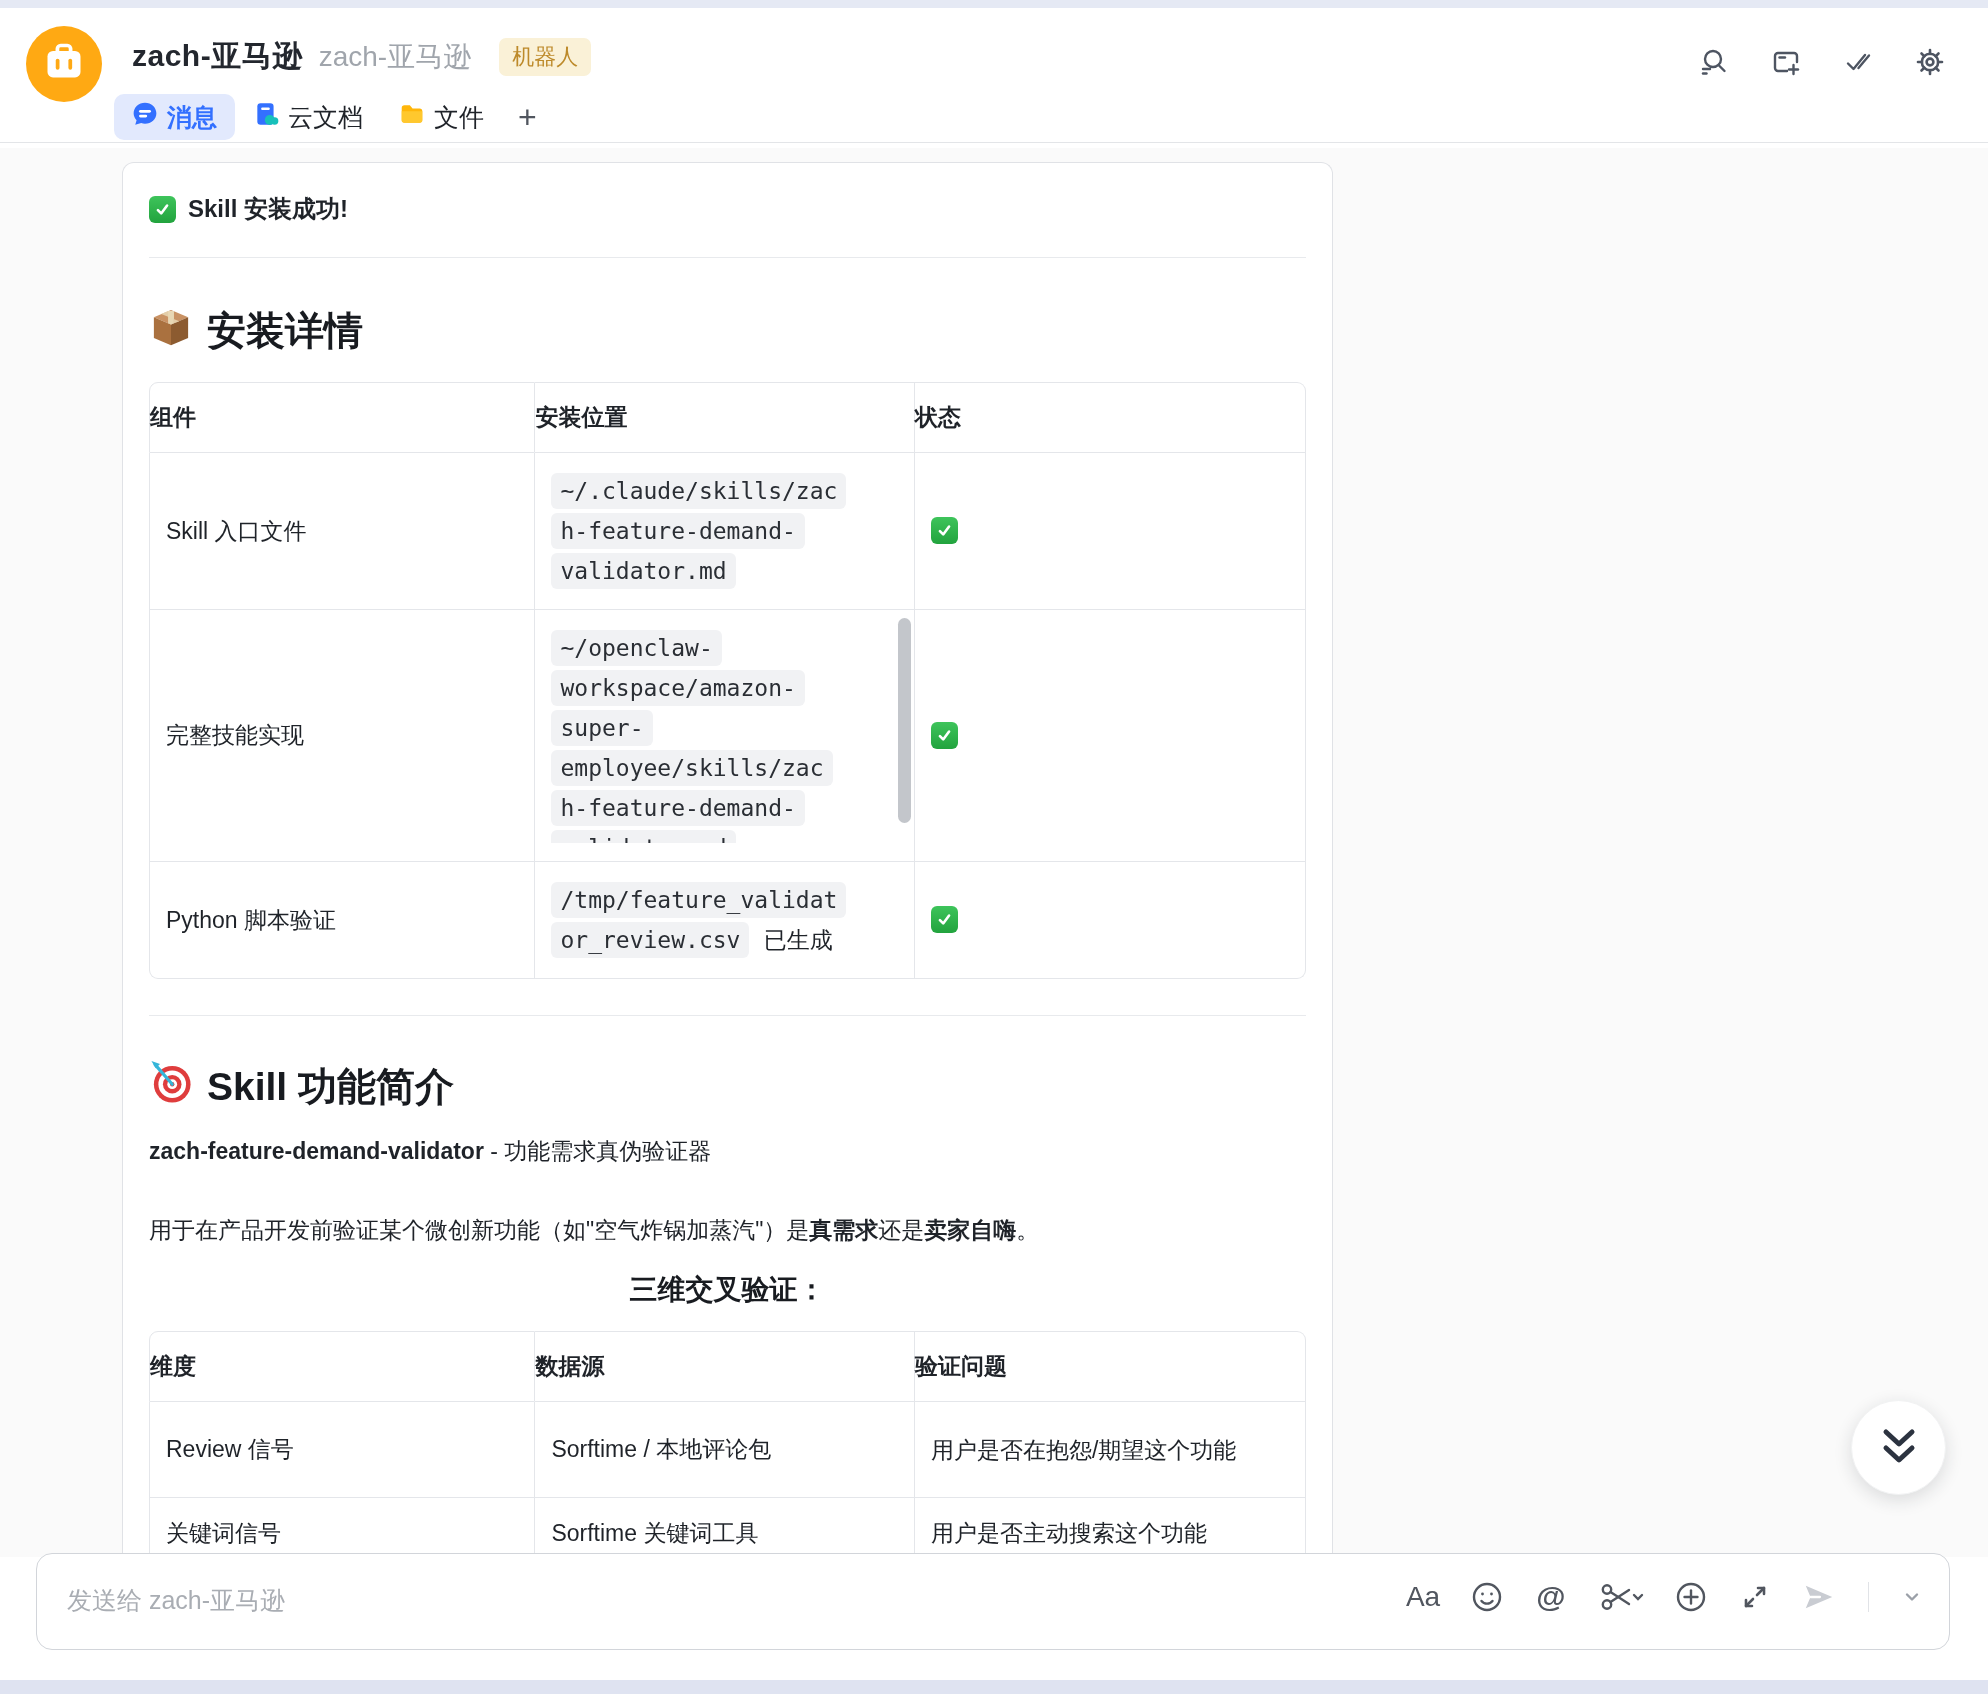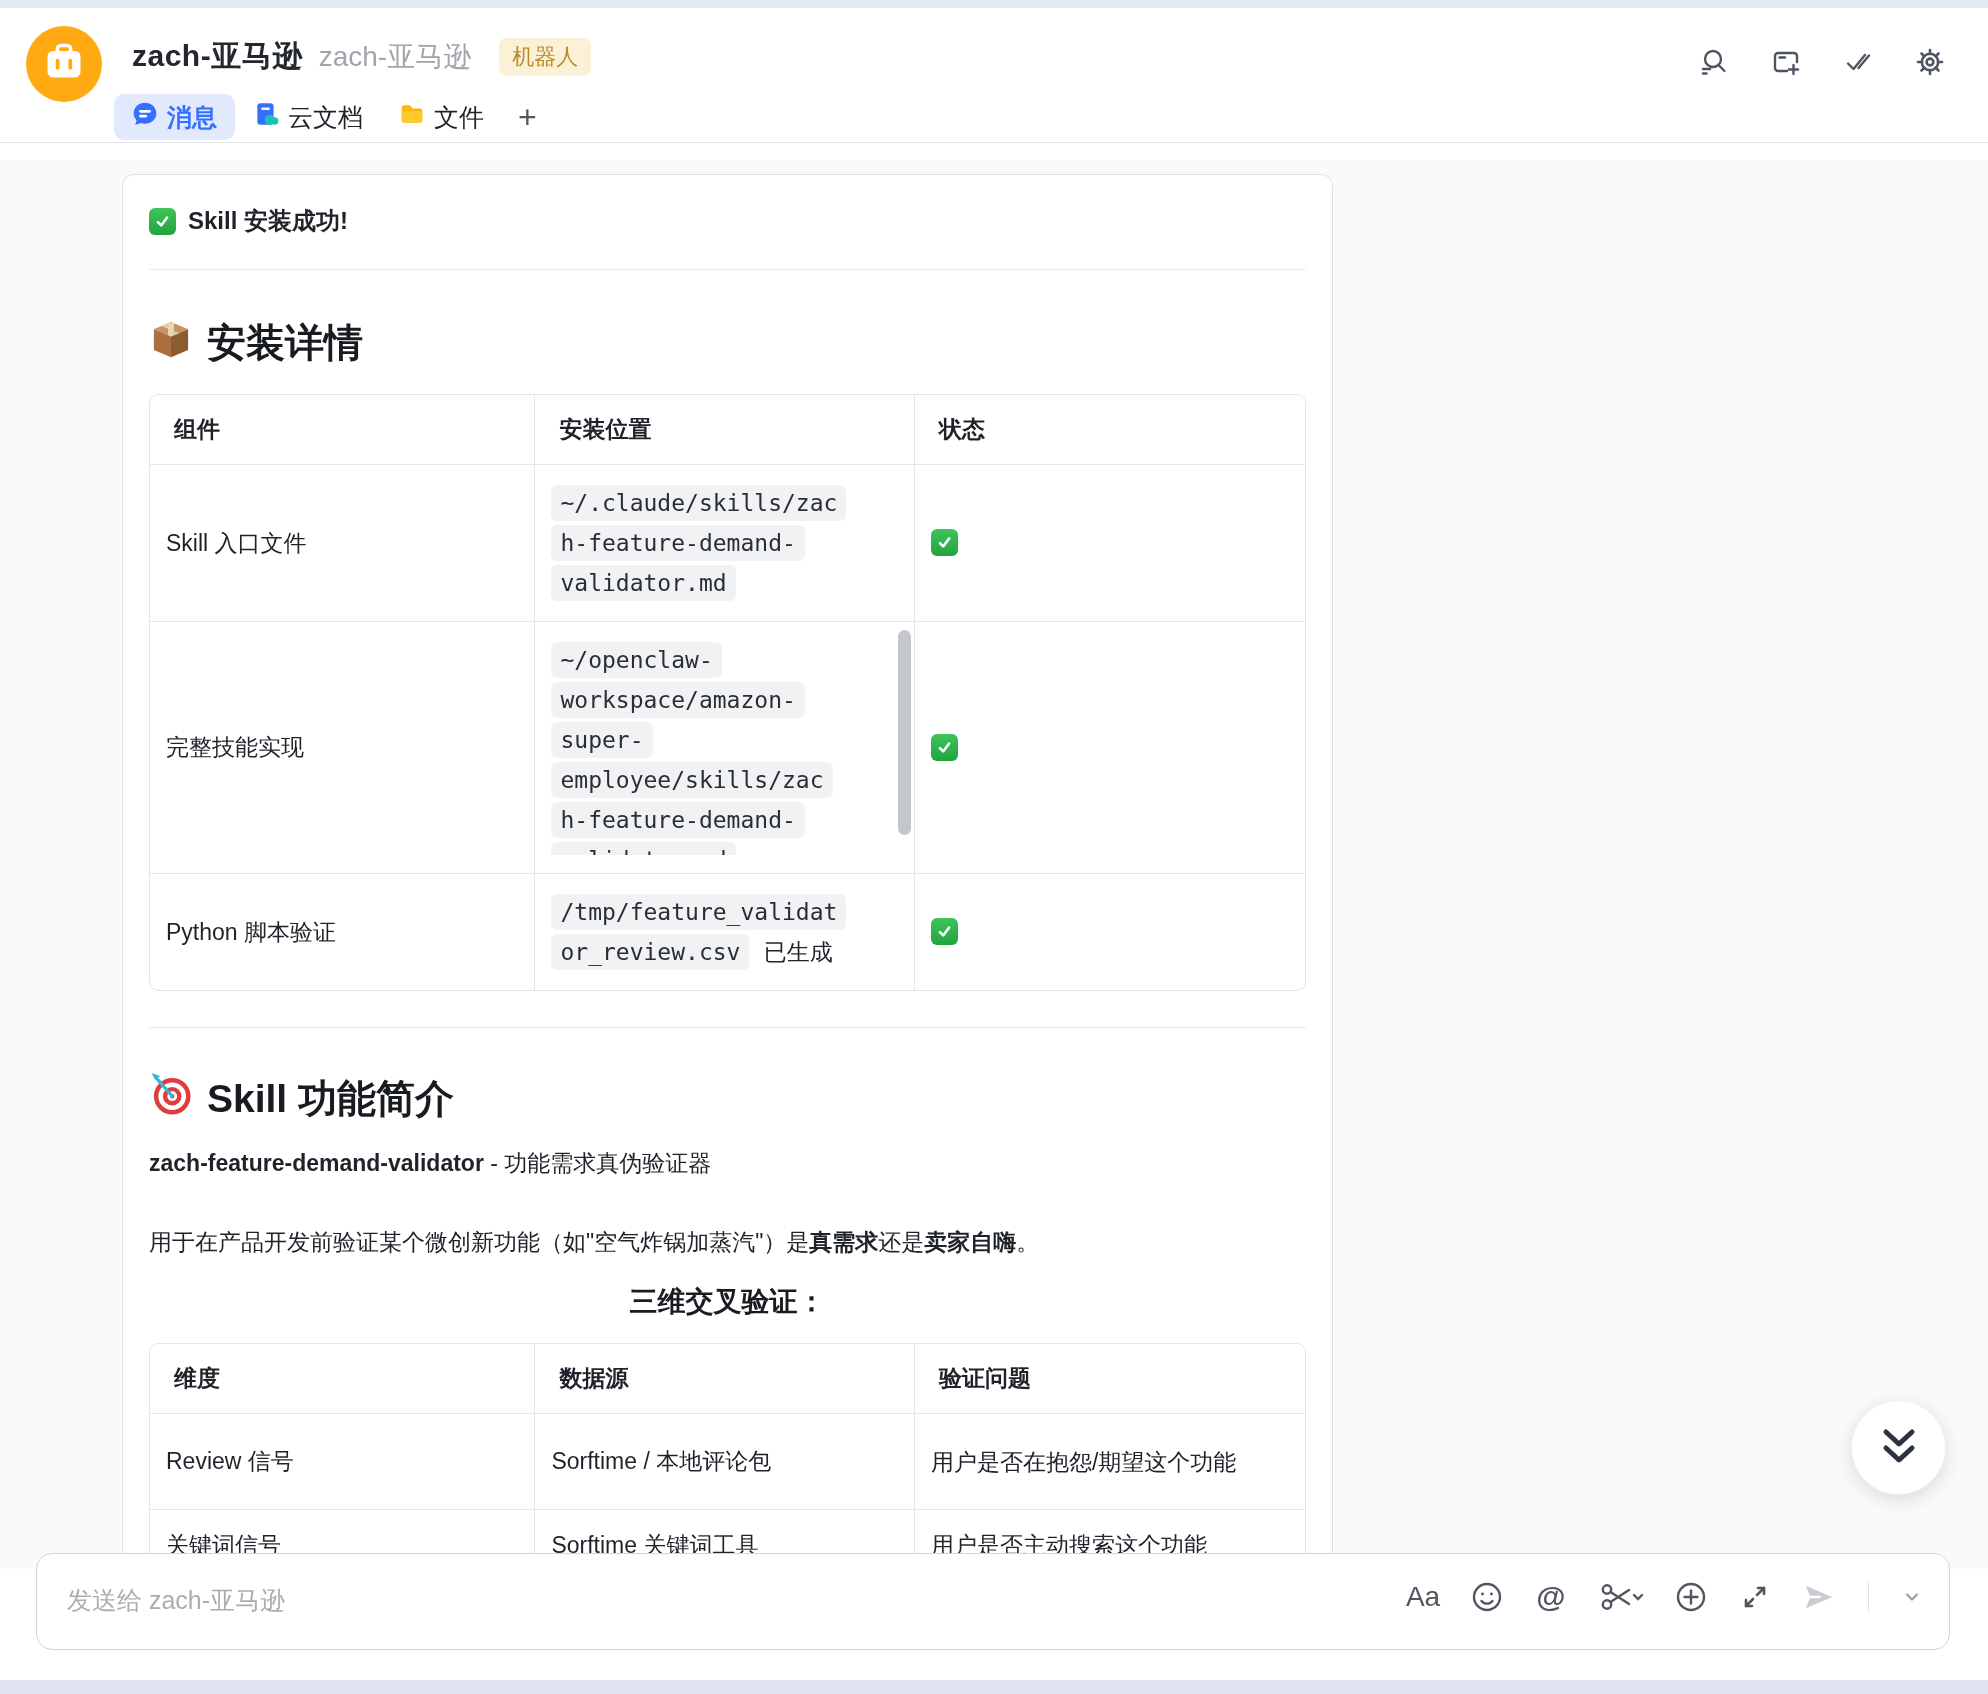--- a/index.html
+++ b/index.html
@@ -16,33 +16,33 @@
   .chat-subtitle { font-size:28px; color:#a0a5ac; margin-left:16px; }
   .bot-badge { margin-left:28px; background:#faf1d7; color:#bd8a2a; font-size:22px; padding:4px 13px; border-radius:7px; }
   .tabs-row { position:absolute; left:114px; top:86px; display:flex; align-items:center; }
   .tab { display:flex; align-items:center; gap:9px; height:46px; padding:0 18px; border-radius:10px; font-size:25px; color:#1f2329; cursor:default; }
   .tab.active { background:#e2e9fd; color:#3370ff; font-weight:bold; }
   .tab-plus { font-size:32px; color:#51565f; margin-left:16px; }
   .header-actions { position:absolute; right:42px; top:38px; display:flex; align-items:center; gap:40px; }
   .hicon { width:32px; height:32px; }
 
   
-  .chat-area { position:absolute; left:0; top:152px; width:100%; height:1409px; background:#fafafa; }
+  .chat-area { position:absolute; left:0; top:140px; width:100%; height:1409px; background:#fafafa; }
   .msg-card { position:absolute; left:122px; top:14px; width:1211px; height:1396px; background:#ffffff; border:1px solid #e0e2e6; border-bottom:none; border-radius:12px 12px 0 0; overflow:hidden; padding:0 26px; }
 
   .status-line { margin-top:30px; display:flex; align-items:center; gap:12px; font-size:24px; font-weight:bold; color:#1f2329; }
   .check-ico { display:inline-flex; width:27px; height:27px; border-radius:6px; background:linear-gradient(#3ec45b,#22a33e); align-items:center; justify-content:center; flex:0 0 auto; }
   .divider { border:none; border-top:1px solid #e8eaed; margin-top:32px; }
 
   .h1 { margin-top:46px; display:flex; align-items:center; gap:14px; font-size:39px; font-weight:bold; color:#181b20; }
   .h2 { margin-top:24px; font-size:28px; font-weight:bold; color:#181b20;text-align:center; }
 
   table { width:100%; border-collapse:separate; border-spacing:0; margin-top:24px; }
   th,td { border-right:1px solid #e4e6ea; border-bottom:1px solid #e4e6ea; text-align:left; vertical-align:middle; font-size:23px; color:#1f2329; padding:18px 16px; background:#fff; }
-  th { font-weight:bold; padding:19px 24px;margin-left:22px; }
+  th { font-weight:bold; padding:19px 0;margin-left:22px; }
   tr th:first-child, tr td:first-child { border-left:1px solid #e4e6ea; }
   thead th { border-top:1px solid #e4e6ea; }
   thead th:first-child { border-top-left-radius:9px; }
   thead th:last-child { border-top-right-radius:9px; }
   tbody tr:last-child td:first-child { border-bottom-left-radius:9px; }
   tbody tr:last-child td:last-child { border-bottom-right-radius:9px; }
   .col1 { width:33.4%; } .col2 { width:32.8%; } .col3 { width:33.8%; }
   .code-line { height:40px; line-height:40px; white-space:nowrap; }
   .chip { display:inline-block; font-family:"DejaVu Sans Mono","Liberation Mono",monospace; font-size:23px; background:#f1f2f4; border-radius:6px; padding:1px 9px; color:#2a2e34; line-height:34px; }
   .after-chip { font-size:23px; color:#1f2329; margin-left:8px; }

